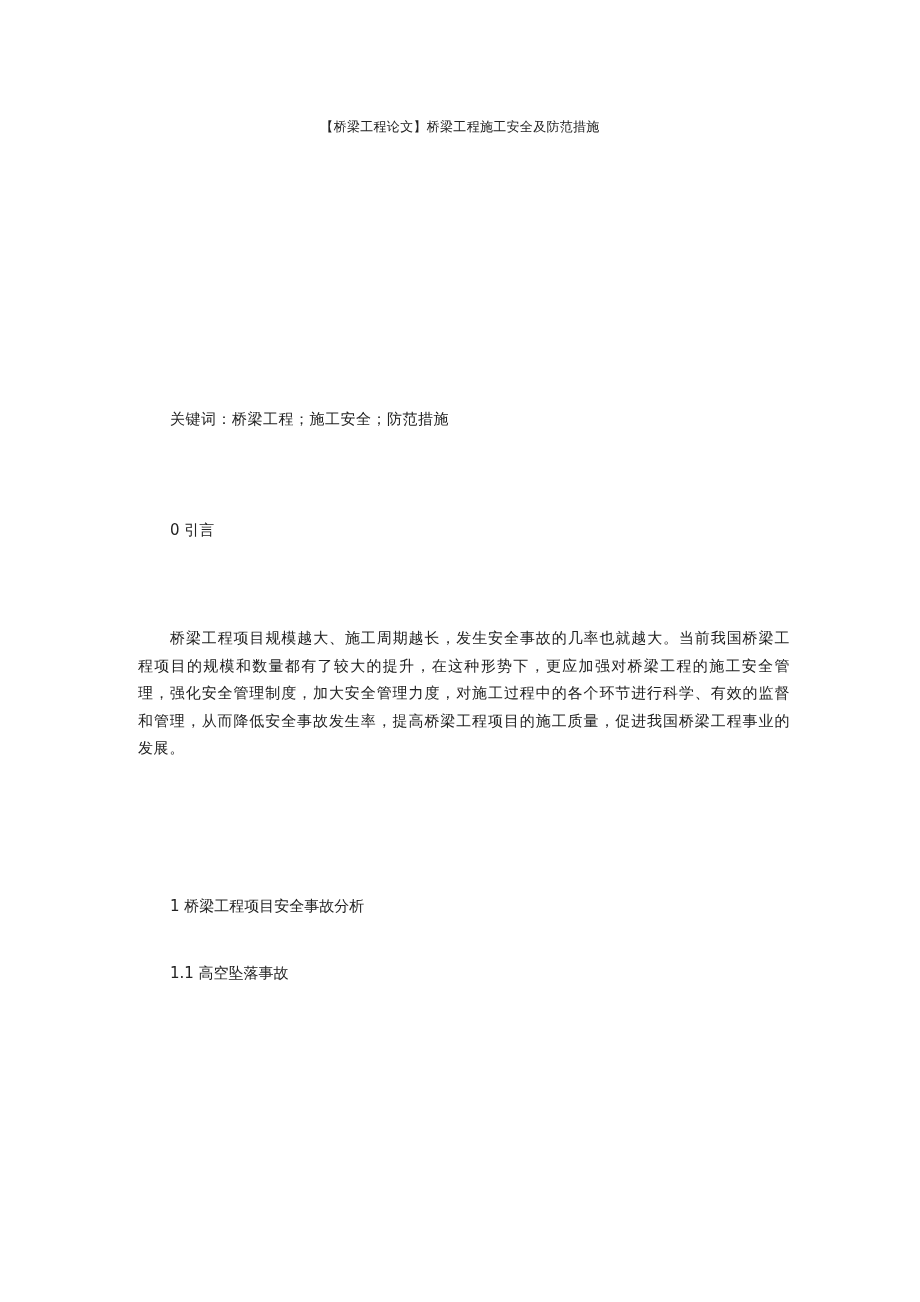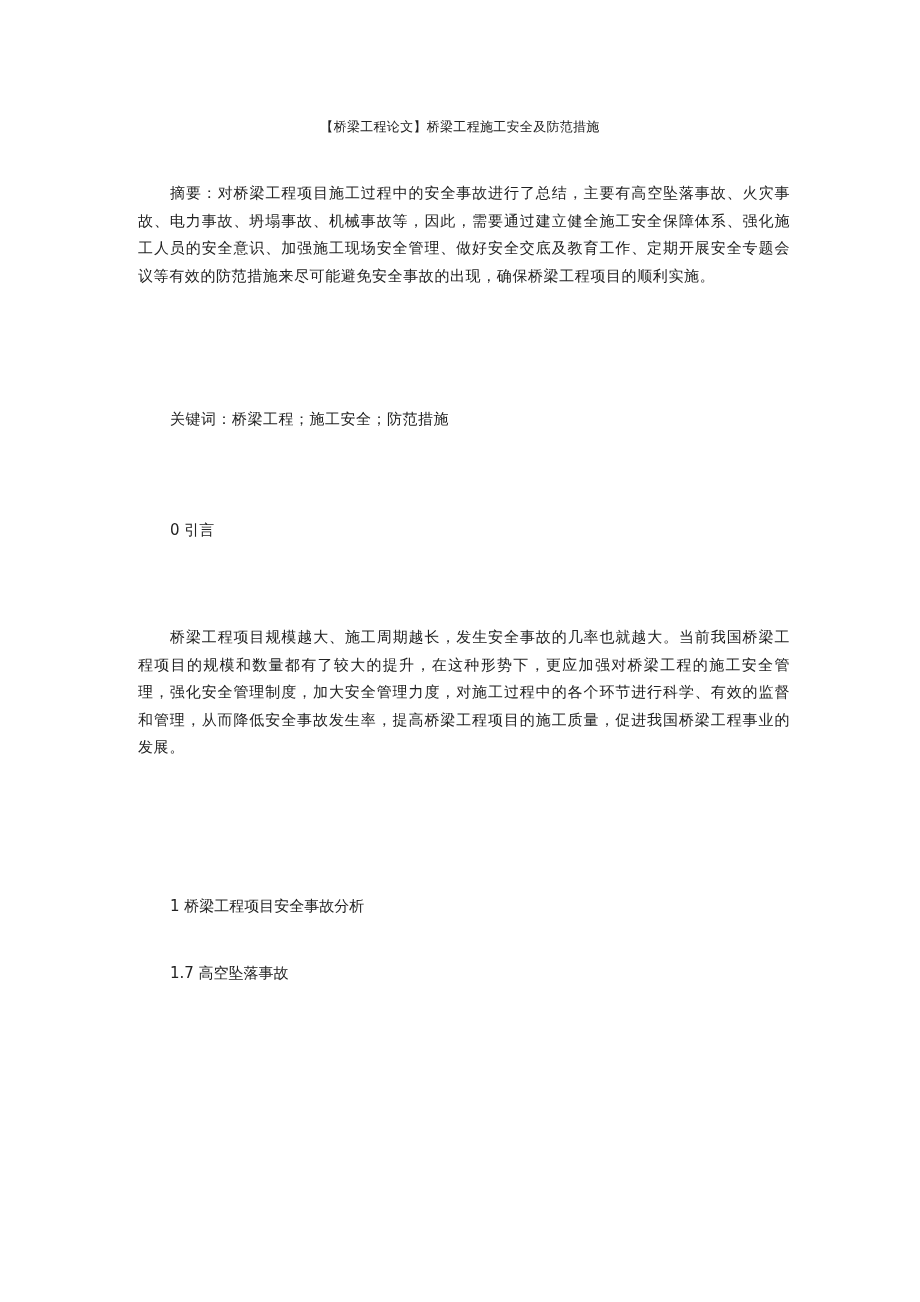--- a/index.html
+++ b/index.html
@@ -13,25 +13,24 @@
   .heading { position: absolute; left: 170px; font-family: "DejaVu Sans", sans-serif; font-size: 15px;
              line-height: 20px; margin: 0; text-align: center; }
   .kw { position: absolute; left: 170px; top: 409px; font-family: Liberation Sans, sans-serif; font-size: 15px; line-height: 20px; letter-spacing: 0.5px; }
 </style>
 </head>
 <body>
 
 <div class="page">
   <div class="title">【桥梁工程论文】桥梁工程施工安全及防范措施</div>
 
-  <p class="para" style="top:180px;">摘要：对桥梁工程项目施工过程中的安全事故进行了总结，主要有高空坠落事故、火灾事故、电力事故、坍塌事故、机械事故等，因此，需要通过建立健全施工安全保障体系、强化施工人员的安全意识、加强施工现场安全管理、做好安全交底及教育工作、定期开展安全专题会议等有效的防范措施来尽可能避免安全事故的出现，确保桥梁工程项目的顺利实施。</p>
 
   <div class="kw">关键词：桥梁工程；施工安全；防范措施</div>
 
   <div class="heading" style="top:520px;">0 引言</div>
 
-  <p class="para" style="top:625px;font-family:Liberation Mono, monospace;">桥梁工程项目规模越大、施工周期越长，发生安全事故的几率也就越大。当前我国桥梁工程项目的规模和数量都有了较大的提升，在这种形势下，更应加强对桥梁工程的施工安全管理，强化安全管理制度，加大安全管理力度，对施工过程中的各个环节进行科学、有效的监督和管理，从而降低安全事故发生率，提高桥梁工程项目的施工质量，促进我国桥梁工程事业的发展。</p>
+  <p class="para" style="top:625px;">桥梁工程项目规模越大、施工周期越长，发生安全事故的几率也就越大。当前我国桥梁工程项目的规模和数量都有了较大的提升，在这种形势下，更应加强对桥梁工程的施工安全管理，强化安全管理制度，加大安全管理力度，对施工过程中的各个环节进行科学、有效的监督和管理，从而降低安全事故发生率，提高桥梁工程项目的施工质量，促进我国桥梁工程事业的发展。</p>
 
   <div class="heading" style="top:896px;">1 桥梁工程项目安全事故分析</div>
 
-  <div class="heading" style="top:963px;">1.7 高空坠落事故</div>
+  <div class="heading" style="top:963px;">1.1 高空坠落事故</div>
 
 </div>
 
 </body></html>

